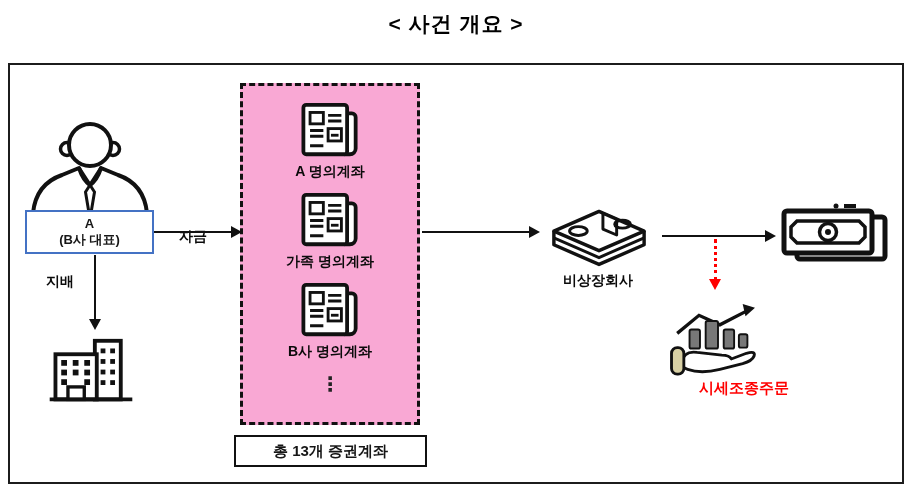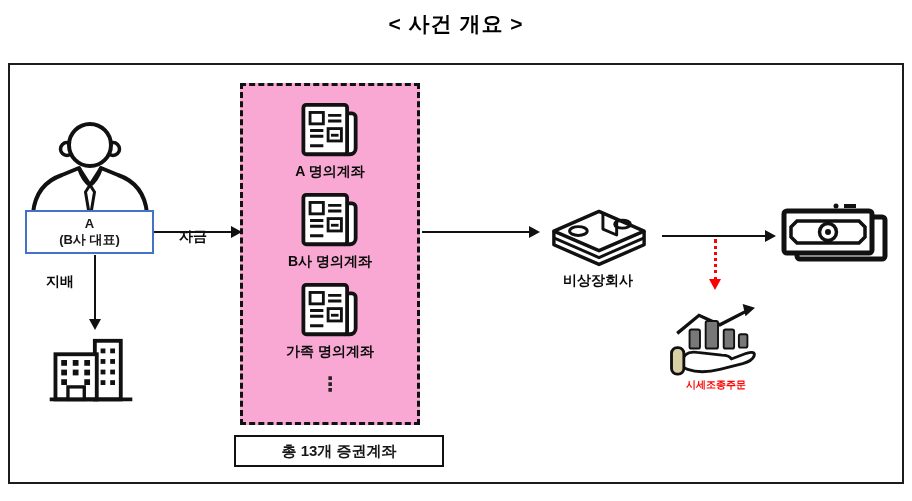--- a/index.html
+++ b/index.html
@@ -40,21 +40,21 @@
   
   .accounts-box{
     left:230px;top:18px;width:180px;height:342px;border:3px dashed #111;background:#f9a8d4;
     display:flex;flex-direction:column;align-items:center;padding-top:16px;
   }
   .account-item{display:flex;flex-direction:column;align-items:center;margin-bottom:13px;}
   .account-item svg{display:block;}
   .account-item .lbl{margin-top:4px;}
   .ellipsis{font-size:20px;font-weight:bold;line-height:1;margin-top:2px;color:#222;}
   .total-box{
-    left:224px;top:370px;width:210px;height:32px;border:2px solid #111;background:#fff;
+    left:224px;top:370px;width:193px;height:32px;border:2px solid #111;background:#fff;
     display:flex;align-items:center;justify-content:center;
     font-size:15px;font-weight:bold;
   }
   svg{overflow:visible;}
 </style>
 </head>
 <body>
 
 <div class="title">&lt; 사건 개요 &gt;</div>
 
@@ -119,32 +119,32 @@
     </div>
     <div class="account-item">
       <svg width="62" height="57" viewBox="0 0 64 60">
         <path d="M50 12 h5 a4 4 0 0 1 4 4 v33 a6 6 0 0 1 -6 6 h-6" fill="#fff" stroke="#111" stroke-width="4"></path>
         <rect x="4" y="3" width="46" height="52" rx="3" fill="#fff" stroke="#111" stroke-width="4"></rect>
         <rect x="11" y="11" width="14" height="12" fill="none" stroke="#111" stroke-width="3"></rect>
         <path d="M30 14 h14 M30 20 h14 M11 30 h14 M11 36 h14 M11 46 h14" fill="none" stroke="#111" stroke-width="3"></path>
         <rect x="30" y="28" width="14" height="13" fill="none" stroke="#111" stroke-width="3"></rect>
         <path d="M33 35 h8" fill="none" stroke="#111" stroke-width="3"></path>
       </svg>
-      <div class="lbl">B사 명의계좌</div>
+      <div class="lbl">가족 명의계좌</div>
     </div>
     <div class="account-item">
       <svg width="62" height="57" viewBox="0 0 64 60">
         <path d="M50 12 h5 a4 4 0 0 1 4 4 v33 a6 6 0 0 1 -6 6 h-6" fill="#fff" stroke="#111" stroke-width="4"></path>
         <rect x="4" y="3" width="46" height="52" rx="3" fill="#fff" stroke="#111" stroke-width="4"></rect>
         <rect x="11" y="11" width="14" height="12" fill="none" stroke="#111" stroke-width="3"></rect>
         <path d="M30 14 h14 M30 20 h14 M11 30 h14 M11 36 h14 M11 46 h14" fill="none" stroke="#111" stroke-width="3"></path>
         <rect x="30" y="28" width="14" height="13" fill="none" stroke="#111" stroke-width="3"></rect>
         <path d="M33 35 h8" fill="none" stroke="#111" stroke-width="3"></path>
       </svg>
-      <div class="lbl">가족 명의계좌</div>
+      <div class="lbl">B사 명의계좌</div>
     </div>
     <div class="ellipsis">⋮</div>
   </div>
 
   <div class="abs total-box">
     <span>총 13개 증권계좌</span>
   </div>
 
   <div class="abs hline" style="left:412px;top:166px;width:110px;"></div>
   <div class="abs ah-right" style="left:519px;top:161px;"></div>
@@ -168,21 +168,21 @@
   <svg class="abs" style="left:658px;top:238px;" width="100" height="74" viewBox="0 0 100 78">
     <path d="M7 32 L30 13 L52 23 L83 7" fill="none" stroke="#111" stroke-width="3.5"></path>
     <path d="M76 1 L89 5 L79 14 Z" fill="#111"></path>
     <rect x="20" y="28" width="11" height="20" rx="2" fill="#787878" stroke="#111" stroke-width="2"></rect>
     <rect x="37" y="19" width="13" height="29" rx="2" fill="#787878" stroke="#111" stroke-width="2"></rect>
     <rect x="56" y="28" width="11" height="20" rx="2" fill="#787878" stroke="#111" stroke-width="2"></rect>
     <rect x="72" y="33" width="9" height="14" rx="2" fill="#787878" stroke="#111" stroke-width="2"></rect>
     <path d="M12 62 Q14 50 28 52 L54 55 Q62 55 64 59 L80 53 Q90 50 88 56 Q86 61 76 64 L52 70 Q32 75 18 70 Q10 67 12 62 Z" fill="#fff" stroke="#111" stroke-width="3" stroke-linejoin="round"></path>
     <rect x="1" y="47" width="13" height="28" rx="6" fill="#d8d0a4" stroke="#111" stroke-width="3"></rect>
   </svg>
-  <div class="abs lbl red" style="left:645px;top:314px;width:122px;font-size:10px;">시세조종주문</div>
+  <div class="abs lbl red" style="left:673px;top:314px;width:122px;font-size:15px;">시세조종주문</div>
 
   <svg class="abs" style="left:770px;top:136px;" width="110" height="64" viewBox="0 0 110 64">
     <circle cx="56" cy="5" r="2.5" fill="#111"></circle>
     <path d="M64 5 h12" stroke="#111" stroke-width="4"></path>
     <rect x="17" y="16" width="88" height="42" rx="3" fill="#fff" stroke="#111" stroke-width="5"></rect>
     <rect x="4" y="10" width="88" height="42" rx="3" fill="#fff" stroke="#111" stroke-width="5"></rect>
     <path d="M17 20 H79 L85 26 V36 L79 42 H17 L11 36 V26 Z" fill="none" stroke="#111" stroke-width="3.5"></path>
     <circle cx="48" cy="31" r="8.5" fill="none" stroke="#111" stroke-width="3.5"></circle>
     <circle cx="48" cy="31" r="3" fill="#111"></circle>
   </svg>

